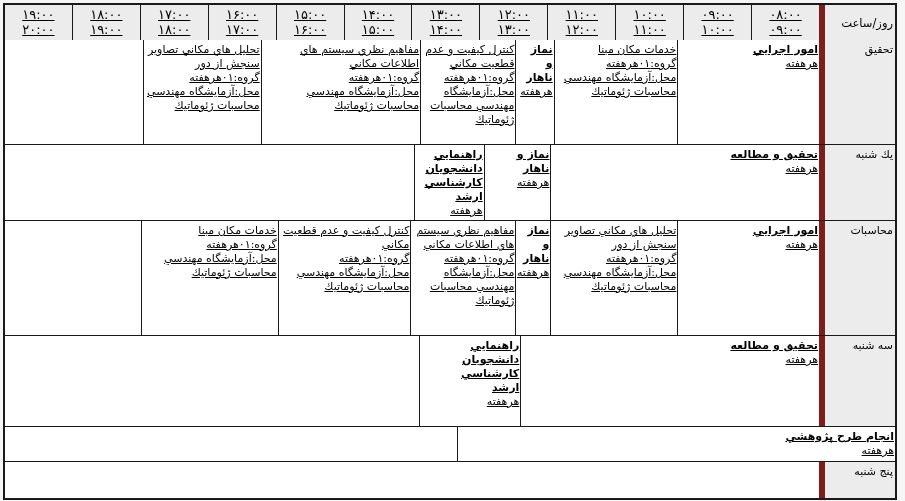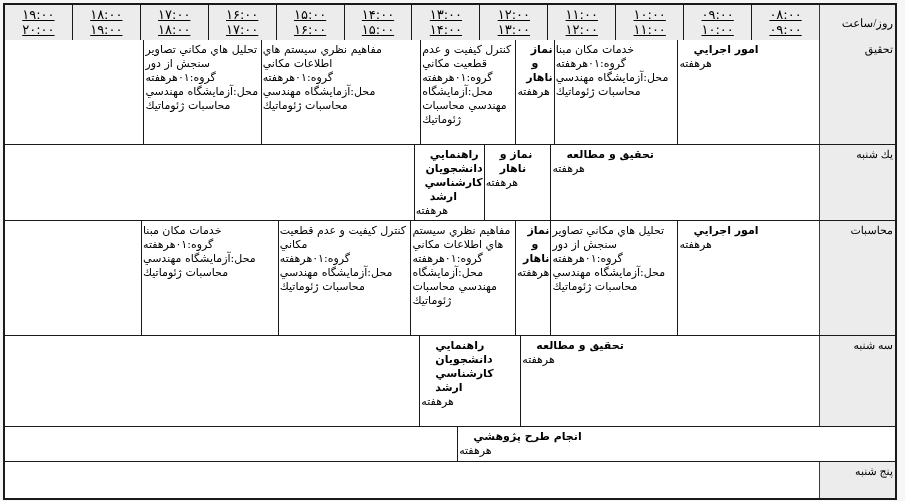--- a/index.html
+++ b/index.html
@@ -13,38 +13,37 @@
     position:absolute;top:3px;left:3px;width:894px;
     border:2px solid #1a1a1a;background:#ffffff;
     direction:rtl;box-sizing:border-box;
   }
   .row{display:flex;align-items:stretch;box-sizing:border-box;}
   .row + .row{border-top:1px solid #1a1a1a;}
   .c{box-sizing:border-box;overflow:hidden;}
   .day{
     flex:0 0 76px;width:76px;background:#ececec;
     font-size:11px;text-align:right;padding:3px 2px 0 0;
-    border-left:1px solid #7f1d1d;
-    font-family:Liberation Serif, serif;
+    border-left:6px solid #7f1d1d;
   }
   .corner{
     display:flex;align-items:center;justify-content:flex-start;
     padding:0 2px 0 0;font-size:11.5px;
   }
   .slots{flex:1 1 auto;display:flex;align-items:stretch;min-width:0;}
   .hrow{background:#ececec;}
   .tc{
     flex:1 1 0;text-align:center;font-size:13px;line-height:15px;
     padding:2px 0 1px 0;border-left:1px solid #1a1a1a;text-decoration:underline;
   }
   .slots .c:last-child{border-left:none;}
   .bc{
     border-left:1px solid #1a1a1a;
-    font-size:11px;line-height:1.27;text-align:left;
-    padding:3px 1px 2px 1px;background:#fff;
+    font-size:11px;line-height:1.27;text-align:right;
+    padding:3px 1px 2px 1px;background:#fff;text-decoration:underline;
   }
   .bc .ttl{font-weight:bold;margin-left:14px;}
   .bc .plain{font-weight:normal;}
   .t{display:block;}
 </style>
 </head>
 <body>
 
 <div class="schedule" dir="rtl">
   <div class="row hrow">

